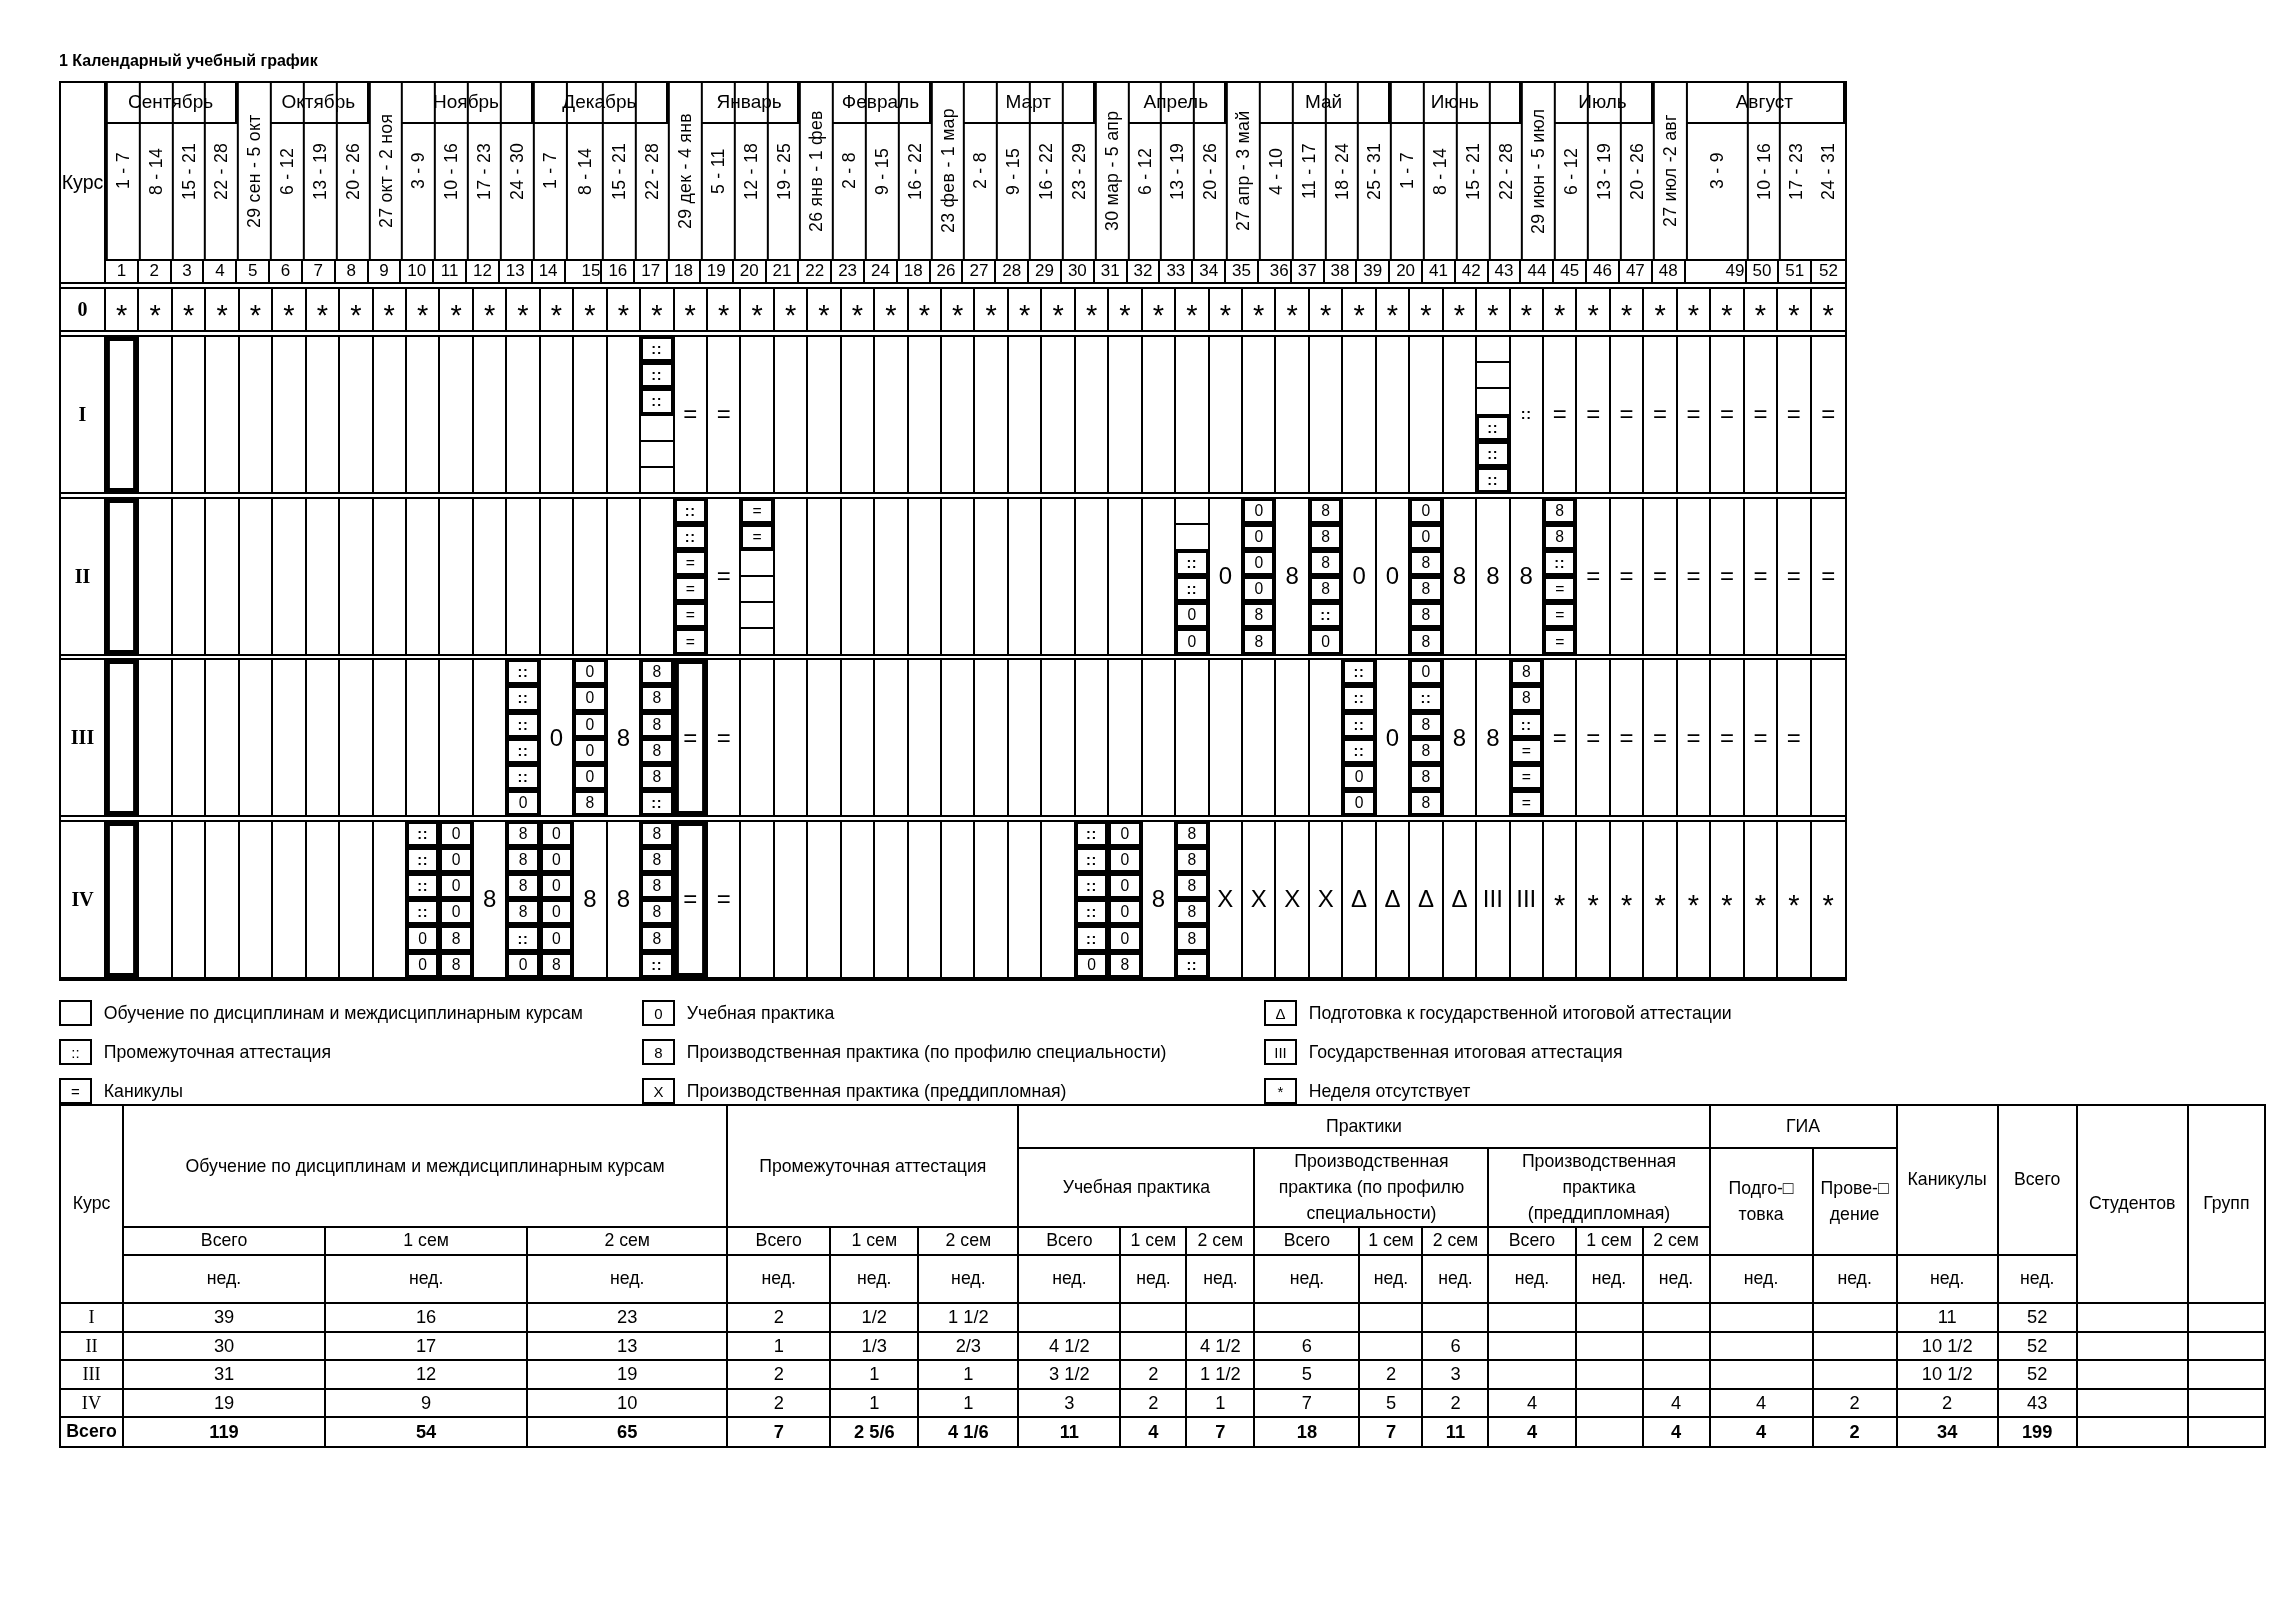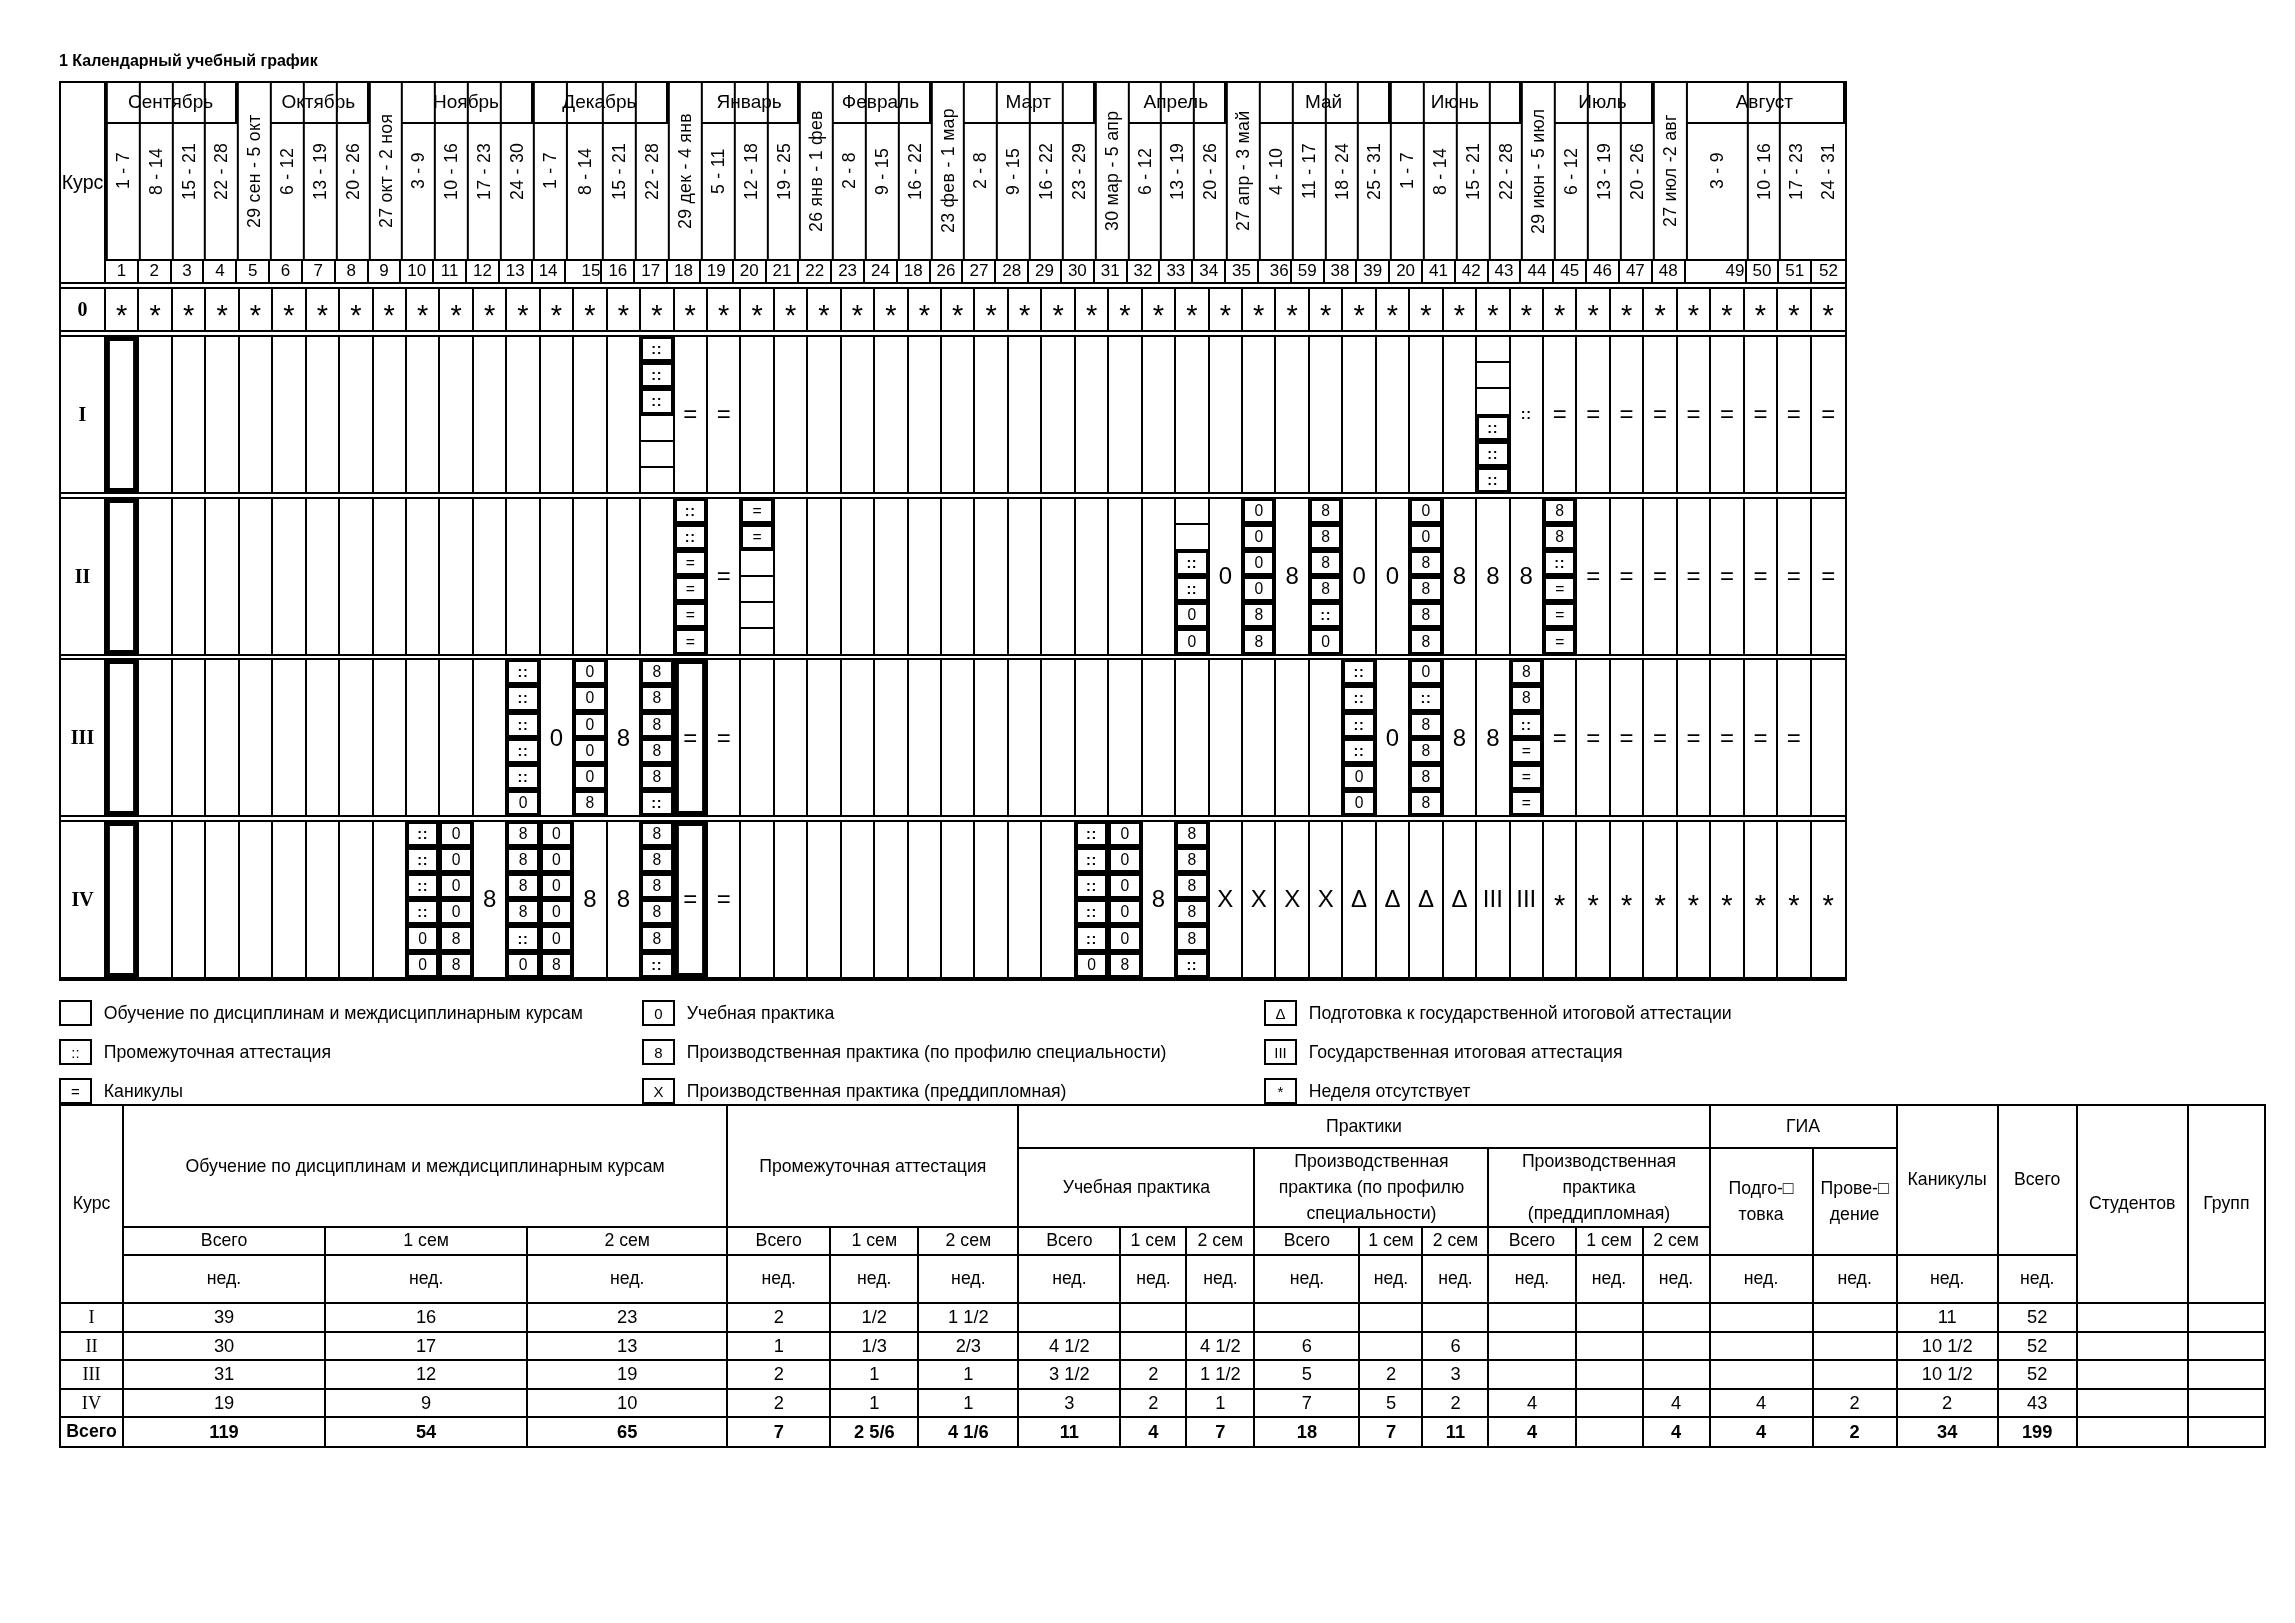--- a/index.html
+++ b/index.html
@@ -160,21 +160,21 @@
         <div class="ncell" style="grid-column: 28;">27</div>
         <div class="ncell" style="grid-column: 29;">28</div>
         <div class="ncell" style="grid-column: 30;">29</div>
         <div class="ncell" style="grid-column: 31;">30</div>
         <div class="ncell" style="grid-column: 32;">31</div>
         <div class="ncell" style="grid-column: 33;">32</div>
         <div class="ncell" style="grid-column: 34;">33</div>
         <div class="ncell" style="grid-column: 35;">34</div>
         <div class="ncell" style="grid-column: 36;">35</div>
         <div class="ncell" style="grid-column: 37; padding-left: 10px;">36</div>
-        <div class="ncell" style="grid-column: 38;">59</div>
+        <div class="ncell" style="grid-column: 38;">37</div>
         <div class="ncell" style="grid-column: 39;">38</div>
         <div class="ncell" style="grid-column: 40;">39</div>
         <div class="ncell" style="grid-column: 41;">20</div>
         <div class="ncell" style="grid-column: 42;">41</div>
         <div class="ncell" style="grid-column: 43;">42</div>
         <div class="ncell" style="grid-column: 44;">43</div>
         <div class="ncell" style="grid-column: 45;">44</div>
         <div class="ncell" style="grid-column: 46;">45</div>
         <div class="ncell" style="grid-column: 47;">46</div>
         <div class="ncell" style="grid-column: 48;">47</div>

